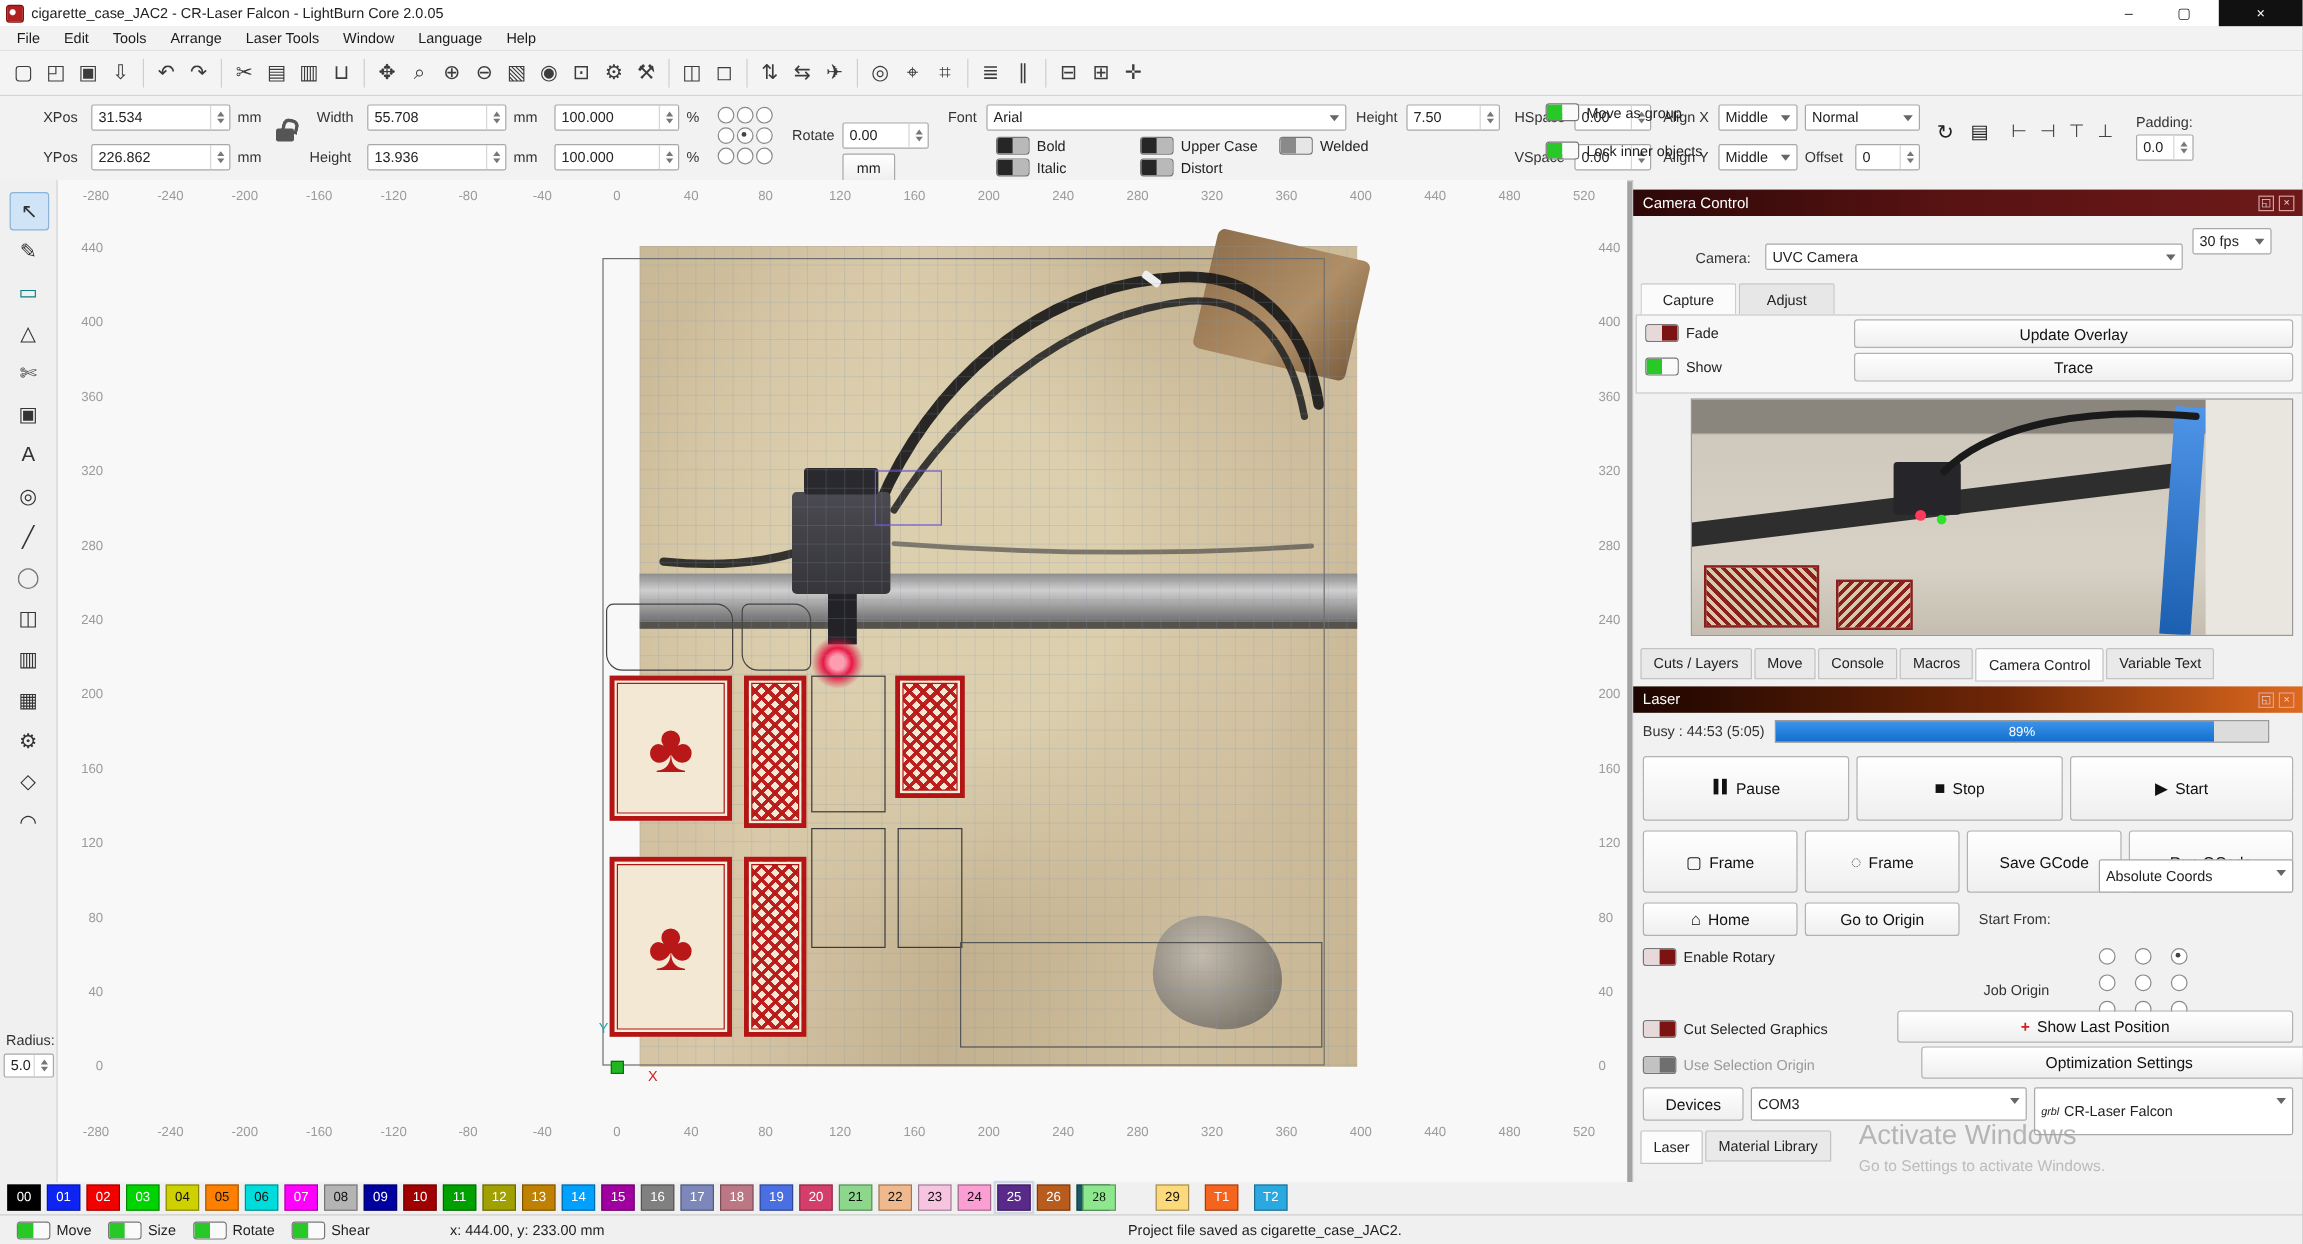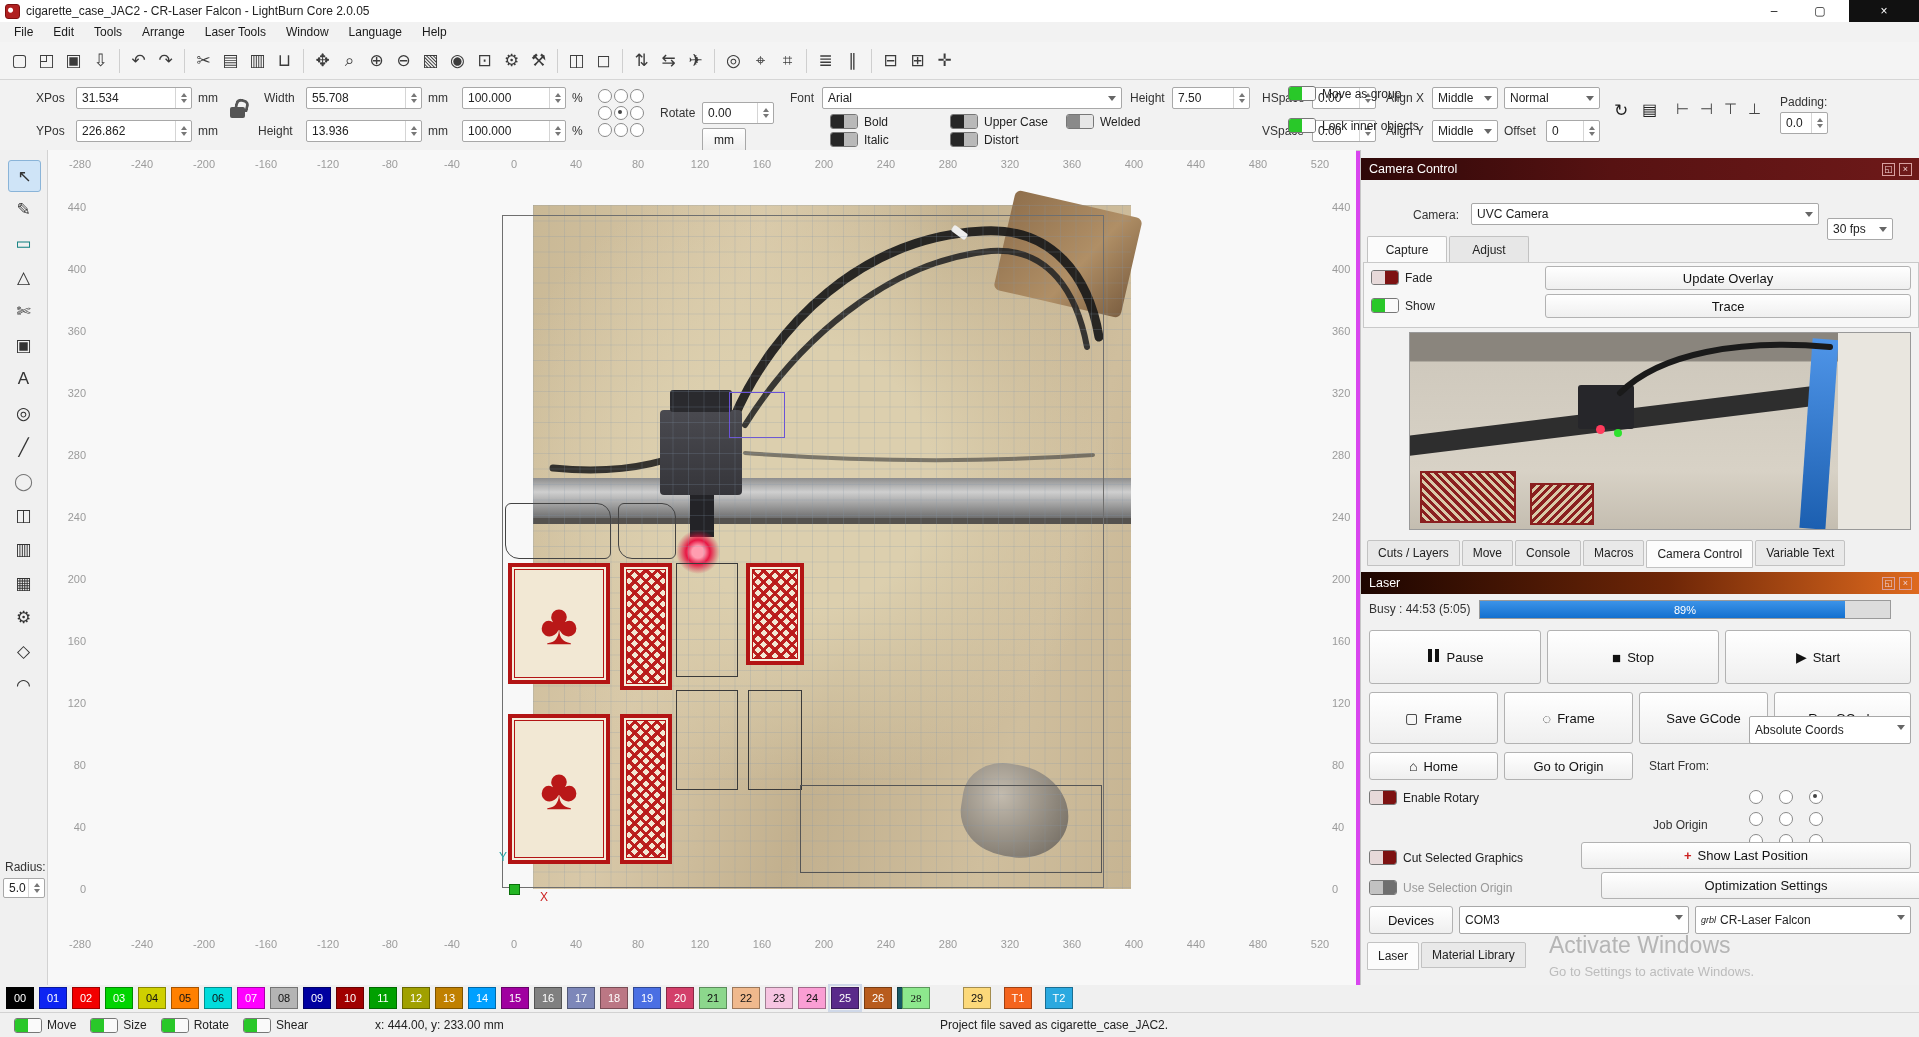--- a/index.html
+++ b/index.html
@@ -1,16 +1,16 @@
 <!DOCTYPE html>
 <html><head>
 <meta charset="utf-8">
 <style>
   html,body{margin:0;padding:0;background:#ddd;}
-  .app{position:relative;width:1919px;height:1037px;background:#d946ef;overflow:hidden;
+  .app{position:relative;width:1919px;height:1037px;background:#a3a3a3;overflow:hidden;
        font-family:"Liberation Sans",sans-serif;font-size:12px;color:#222;}
   .abs{position:absolute;}
   
   .titlebar{position:absolute;left:0;top:0;width:1919px;height:22px;background:#fff;
             border-bottom:1px solid #e0e0e0;display:flex;align-items:center;}
   .appicon{width:13px;height:13px;margin:0 6px 0 5px;border-radius:3px;border:1px solid #7e1010;
            background:radial-gradient(circle at 35% 40%,#fff 0 2px,#b02020 3px);}
   .wbtn{position:absolute;top:0;height:22px;display:flex;align-items:center;justify-content:center;
         width:44px;color:#222;font-size:12px;}
   .wbtn.close{background:#111;color:#fff;width:70px;}
@@ -519,21 +519,21 @@
   <div class="panel">
     <div class="phead camhead" style="top:8px;">
       <span>Camera Control</span>
       <span class="hic">
           <span>◱</span>
           <span>×</span>
         </span>
     </div>
     <span class="lb" style="left:52px;top:58px;">Camera:</span>
     <div class="dd" style="left:110px;top:53px;width:348px;">UVC Camera</div>
-    <div class="dd" style="left:466px;top:68px;width:66px;">30 fps</div>
+    <div class="dd" style="left:466px;top:40px;width:66px;">30 fps</div>
     <div class="ptab active" style="left:6px;top:86px;width:80px;">
         <span>Capture</span>
       </div>
     <div class="ptab" style="left:88px;top:86px;width:80px;">
         <span>Adjust</span>
       </div>
     <div class="abs" style="left:2px;top:112px;width:554px;height:64px;border:1px solid #c9c9c9;background:#f7f7f7;"></div>
     <div class="tgrow" style="left:10px;top:120px;">
         <span class="tg red">
           <b></b>
@@ -675,21 +675,21 @@
         </span>
         <span>Use Selection Origin</span>
       </div>
     <div class="pbtn" style="left:220px;top:722px;width:330px;height:27px;margin-left:20px;">
         <span>Optimization Settings</span>
       </div>
     <div class="pbtn" style="left:8px;top:756px;width:84px;height:28px;">
         <span>Devices</span>
       </div>
     <div class="dd" style="left:98px;top:756px;width:230px;height:28px;">COM3</div>
-    <div class="dd" style="left:334px;top:756px;width:216px;height:28px;">
+    <div class="dd" style="left:334px;top:756px;width:216px;height:40px;">
       <span style="font-size:9px;font-style:italic;margin-right:4px;">grbl</span>
       <span>CR-Laser Falcon</span>
     </div>
 
     <div class="dtabs" style="left:6px;top:792px;">
 
     <div class="dtab active">
           <span>Laser</span>
         </div>
         <div class="dtab">

